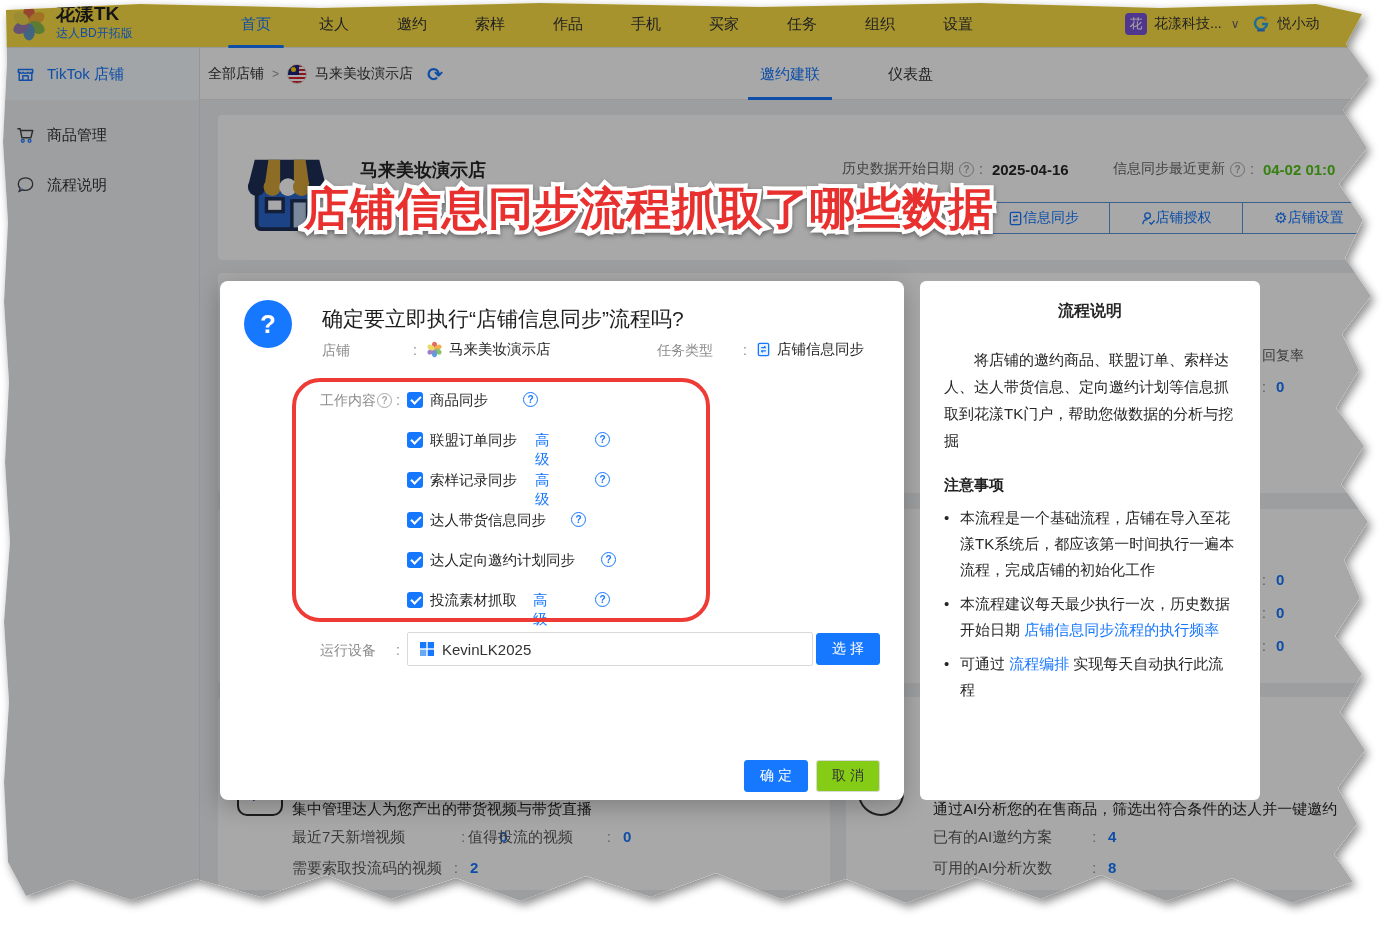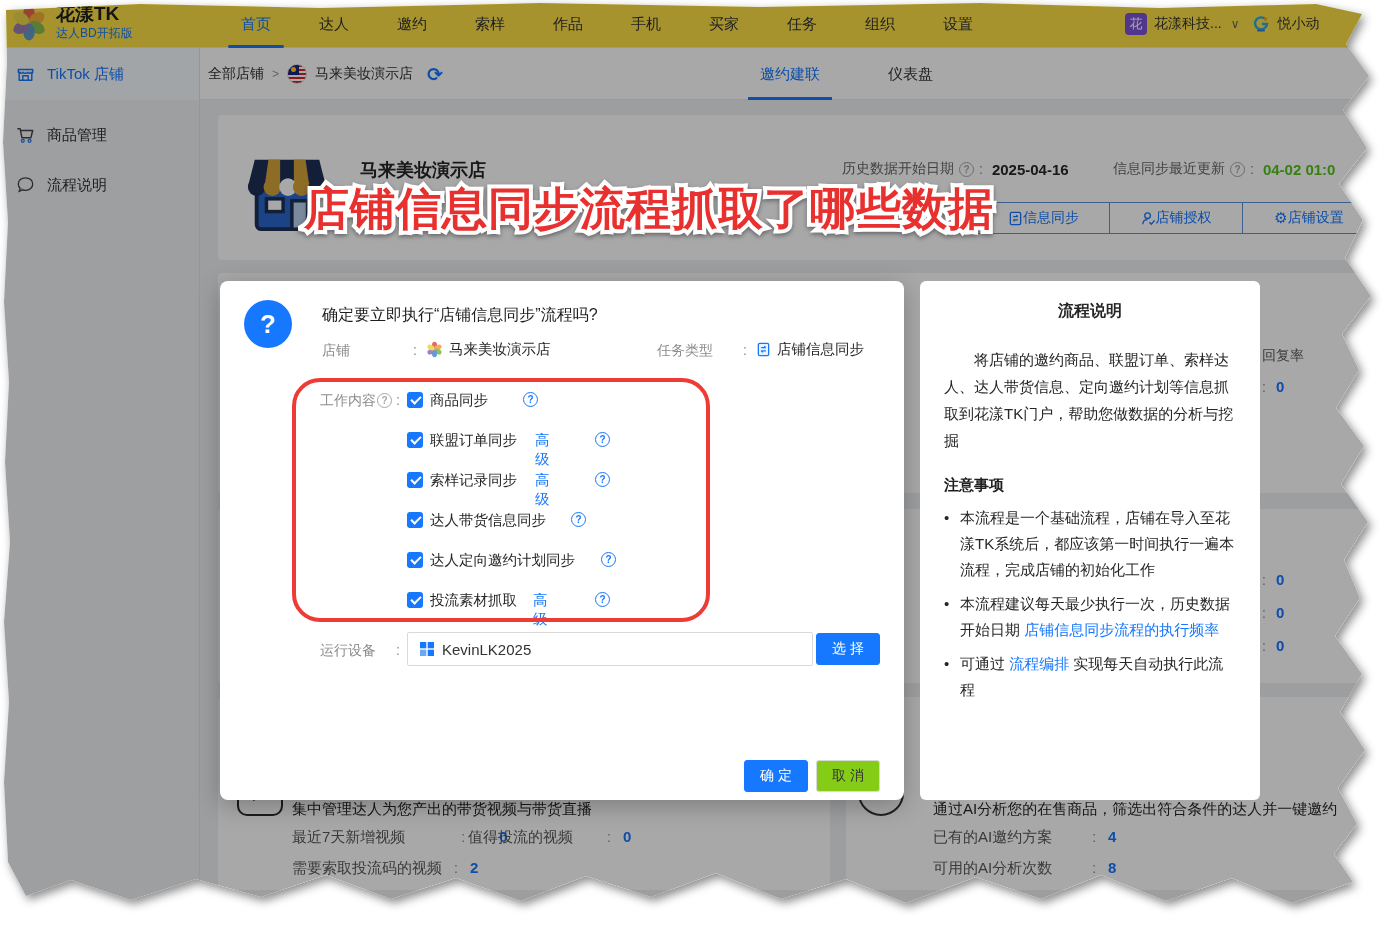--- a/index.html
+++ b/index.html
@@ -72,21 +72,21 @@
   .play-icon { position:absolute; width:46px; height:46px; border:2.5px solid #2b2b2b; border-radius:10px; display:flex; align-items:center; justify-content:center; color:#1f4fa0; font-size:18px; }
   .ai-icon { position:absolute; width:46px; height:46px; border:2.5px solid #333; border-radius:50%; }
   .ai-icon::after { content:""; position:absolute; left:10px; top:20px; width:5px; height:5px; border-radius:50%; background:#1677ff; box-shadow:9px 0 0 #1677ff,18px 0 0 #1677ff; }
 
   
   .mask { position:absolute; inset:0; background:rgba(0,0,0,.34); z-index:50; }
 
   
   .modal { position:absolute; left:220px; top:281px; width:684px; height:519px; background:#fff; border-radius:8px; box-shadow:0 6px 24px rgba(0,0,0,.25); z-index:60; }
   .q-big { position:absolute; left:24px; top:19px; width:48px; height:48px; border-radius:50%; background:#1677ff; color:#fff; font-size:26px; font-weight:bold; display:flex; align-items:center; justify-content:center; }
-  .m-title { position:absolute; left:102px; top:24px; font-size:16px; color:#1f1f1f; }
+  .m-title { position:absolute; left:102px; top:24px; font-size:21px; color:#1f1f1f; }
   .m-lbl { color:#8c8c8c; font-size:14px; position:absolute; }
   .m-val { color:#262626; font-size:14.5px; position:absolute; display:flex; align-items:center; gap:6px; }
   .q { display:inline-block; width:15px; height:15px; border-radius:50%; border:1.5px solid currentColor; font-size:10px; font-weight:bold; text-align:center; line-height:13px; cursor:pointer; }
   .q::before { content:"?"; }
   .q-gray { color:#a8a8a8; }
   .q-blue { color:#1677ff; }
   .wi-row { position:absolute; left:187px; height:20px; display:block; }
   .cbx { position:absolute; left:0; top:1px; width:16px; height:16px; background:#1677ff; border-radius:3px; cursor:pointer; }
   .cbx::after { content:""; position:absolute; left:5.5px; top:2px; width:4px; height:8px; border:solid #fff; border-width:0 2px 2px 0; transform:rotate(45deg); }
   .wi-label { position:absolute; left:23px; top:0; font-size:14.5px; color:#262626; white-space:nowrap; }

